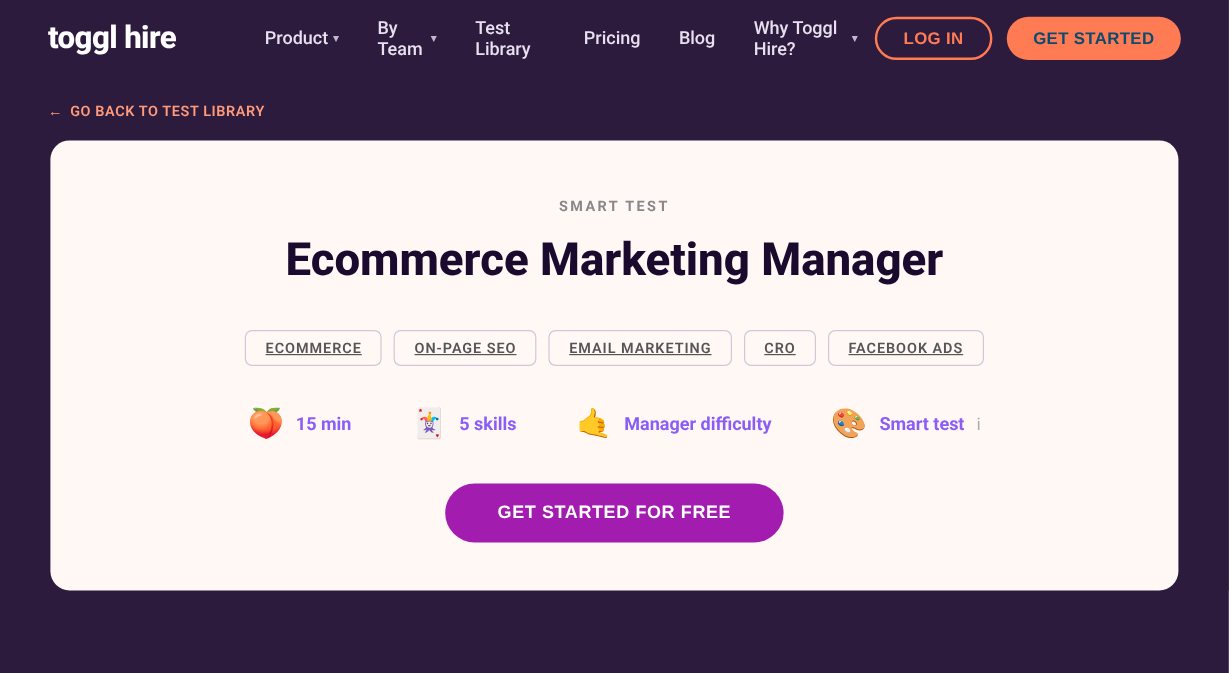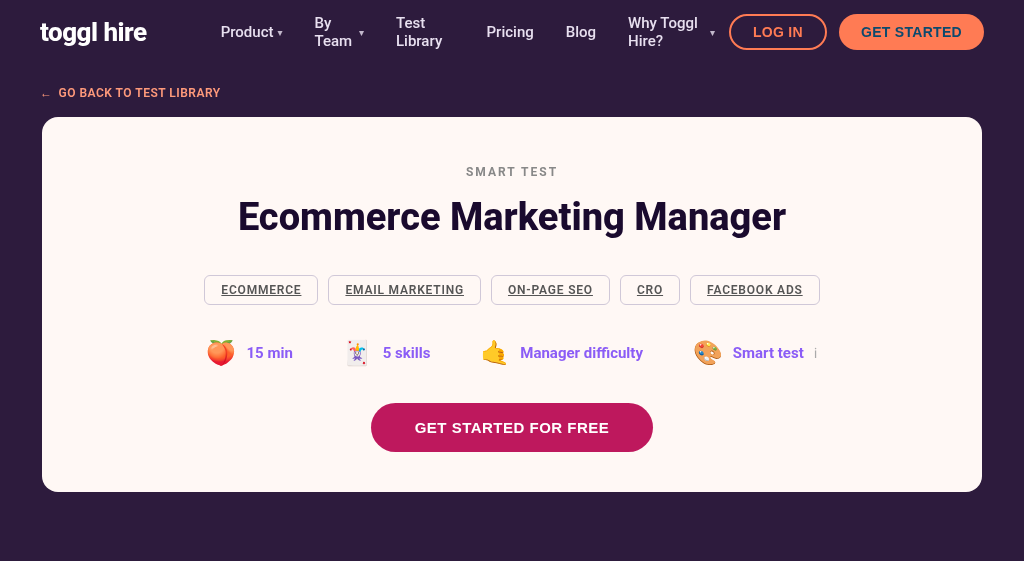--- a/index.html
+++ b/index.html
@@ -179,21 +179,21 @@
       color: #8b5cf6;
     }
     .meta-info {
       font-size: 14px;
       color: #aaa;
       cursor: help;
     }
 
     
     .cta-btn {
-      background: #be185d;
+      background: #a21caf;
       color: #fff;
       border: none;
       padding: 16px 44px;
       border-radius: 40px;
       font-size: 15px;
       font-weight: 700;
       letter-spacing: 0.5px;
       cursor: pointer;
       display: inline-block;
     }
@@ -243,22 +243,22 @@
   </a>
 </div>
 
 <div class="card-wrapper">
   <div class="card">
     <div class="smart-test-label">SMART TEST</div>
     <h1 class="card-title">Ecommerce Marketing Manager</h1>
 
     <div class="tags">
       <span class="tag">ECOMMERCE</span>
+      <span class="tag">ON-PAGE SEO</span>
       <span class="tag">EMAIL MARKETING</span>
-      <span class="tag">ON-PAGE SEO</span>
       <span class="tag">CRO</span>
       <span class="tag">FACEBOOK ADS</span>
     </div>
 
     <div class="meta-row">
       <div class="meta-item">
         <span class="meta-icon">🍑</span>
         <span class="meta-text">15 min</span>
       </div>
       <div class="meta-item">

